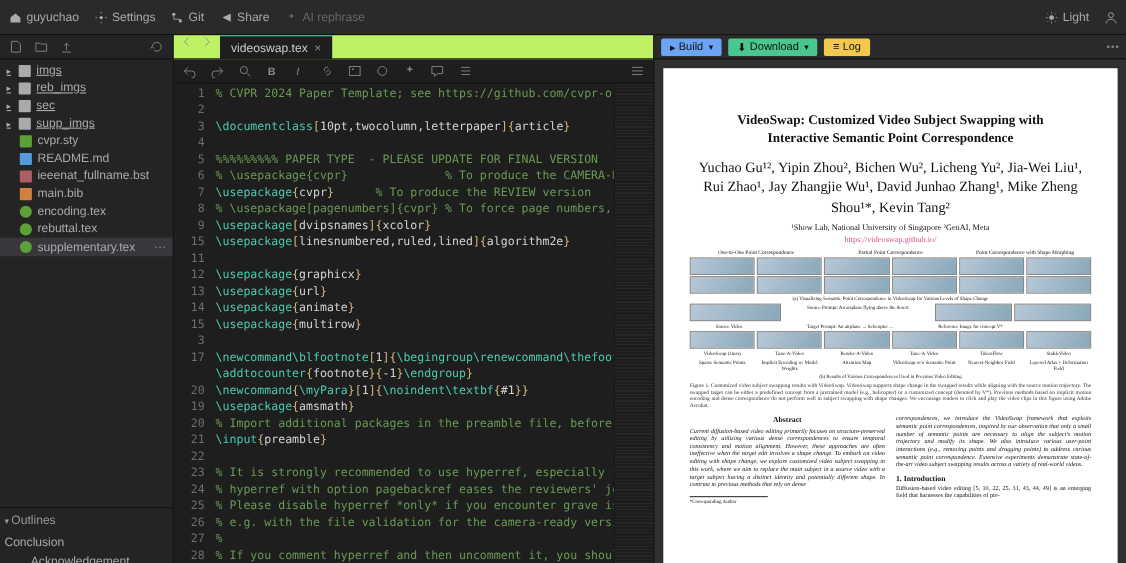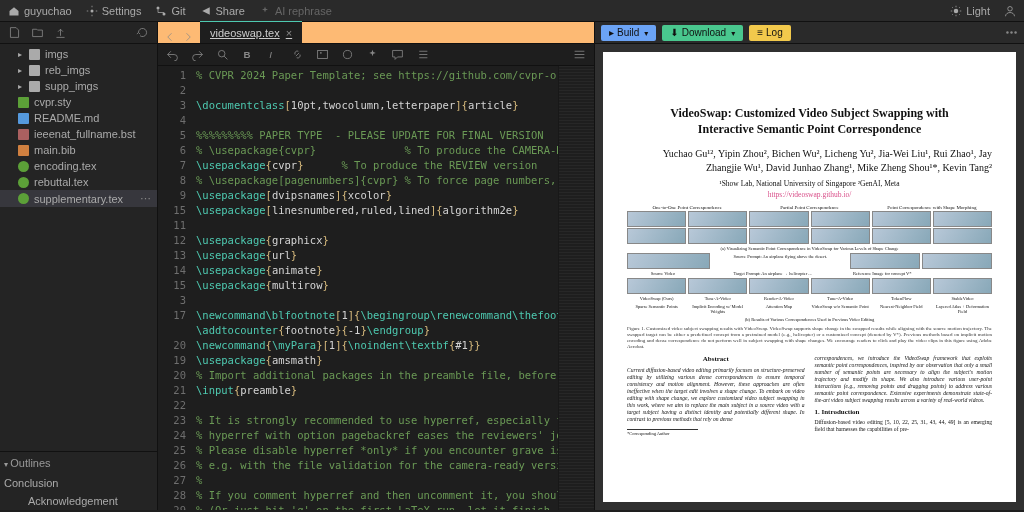--- a/index.html
+++ b/index.html
@@ -1,45 +1,45 @@
 <!DOCTYPE html>
 <html><head>
 <meta charset="utf-8">
 <style>
 * { margin:0; padding:0; box-sizing:border-box; }
 body { font-family:-apple-system,BlinkMacSystemFont,sans-serif; background:#1e1e1e; color:#ccc; font-size:11px; overflow:hidden; width:1024px; height:512px; }
-.topbar { height:22px; background:#2a2a2a; display:flex; align-items:center; padding:0 8px; gap:14px; border-bottom:1px solid #111; }
+.topbar { height:32px; background:#2a2a2a; display:flex; align-items:center; padding:0 8px; gap:14px; border-bottom:1px solid #111; }
 .topbar .tb-item { color:#aaa; display:flex; align-items:center; gap:4px; cursor:pointer; font-size:11px; }
 .topbar .tb-item svg { width:12px; height:12px; }
 .topbar .spacer { flex:1; }
 .main { display:flex; height:488px; }
 .sidebar { width:158px; background:#242424; display:flex; flex-direction:column; border-right:1px solid #111; }
 .sb-icons { height:22px; display:flex; gap:10px; padding:4px 8px; border-bottom:1px solid #111; align-items:center; }
 .sb-icons svg { width:13px; height:13px; fill:#888; cursor:pointer; }
 .file-tree { flex:1; overflow:auto; padding:2px 0; }
 .ft-item { padding:2px 6px 2px 18px; color:#aaa; cursor:pointer; display:flex; align-items:center; gap:5px; font-size:11px; }
-.ft-item.folder { padding-left:18px; }
+.ft-item.folder { padding-left:6px;text-decoration:underline; }
 .ft-item.folder::before { content:"▸"; margin-right:2px; font-size:8px; }
 .ft-item.selected { background:#37373d; }
 .ft-item .dots { margin-left:auto; color:#888; }
 .ft-icon { width:11px; height:11px; display:inline-block; background:#c08050; border-radius:1px; }
 .ft-icon.dir { background:#aaa; }
 .ft-icon.md { background:#5599dd; }
 .ft-icon.sty { background:#5ca038; }
 .ft-icon.bst { background:#aa6060; }
 .ft-icon.bib { background:#d08040; }
 .ft-icon.tex { background:#5ca038; border-radius:50%; }
 .outline { border-top:1px solid #111; }
 .outline-hdr { padding:5px 4px; color:#999; font-size:11px; cursor:pointer; }
 .outline-hdr::before { content:"▾ "; font-size:8px; }
 .oi { padding:3px 4px; color:#aaa; font-size:11px; cursor:pointer; }
 .oi.sub { padding-left:28px; }
 
 .editor { flex:1; background:#1e1e1e; display:flex; flex-direction:column; min-width:0; }
-.tabs { height:22px; background:#fdba74; display:flex; align-items:flex-end; border-bottom:1px solid #111;text-decoration:underline; }
+.tabs { height:22px; background:#bef264; display:flex; align-items:flex-start; border-bottom:1px solid #111; }
 .tabs .nav-icons { display:flex; gap:6px; padding:0 6px; }
 .tabs .nav-icons svg { width:12px; height:12px; fill:#888; cursor:pointer; }
 .tab { padding:0 10px; height:22px; display:flex; align-items:center; gap:6px; background:#1e1e1e; border-top:1px solid #4ec9b0; color:#ccc; font-size:11px; cursor:pointer; }
 .tab .close { color:#888; cursor:pointer; }
 .ed-toolbar { height:22px; display:flex; align-items:center; gap:12px; padding:0 8px; border-bottom:1px solid #111; }
 .ed-toolbar svg { width:13px; height:13px; fill:#888; cursor:pointer; }
 .code-area { flex:1; display:flex; overflow:hidden; font-family:Consolas,Monaco,monospace; font-size:10.5px; line-height:15px; position:relative; }
 .gutter { width:34px; text-align:right; padding:2px 6px 2px 2px; color:#6e6e6e; background:#1e1e1e; user-select:none; }
 .gutter div { height:15px; }
 .code { flex:1; padding:2px 4px; white-space:pre; color:#d4d4d4; overflow:hidden; }
@@ -49,23 +49,23 @@
 .c-cmd { color:#4ec9b0; }
 .c-br { color:#d7ba7d; }
 
 .preview { width:430px; background:#303030; display:flex; flex-direction:column; border-left:1px solid #111; }
 .pv-toolbar { height:22px; display:flex; align-items:center; gap:6px; padding:0 6px; border-bottom:1px solid #111; background:#2a2a2a; }
 .btn { height:16px; padding:0 8px; border-radius:2px; font-size:10px; display:flex; align-items:center; gap:3px; cursor:pointer; color:#111; }
 .btn.build { background:#6ba3f5; }
 .btn.download { background:#49c78e; }
 .btn.log { background:#f2c94c; }
 .btn .car::after { content:"▾"; font-size:8px; margin-left:2px; }
-.pdf-page { flex:1; margin:8px; background:#fff; color:#111; overflow:hidden; padding:54px 24px 8px; font-family:"Times New Roman",serif; position:relative; }
+.pdf-page { flex:1; margin:8px; background:#fff; color:#111; overflow:hidden; padding:40px 24px 8px; font-family:"Times New Roman",serif; position:relative; }
 .pdf-title { text-align:center; font-weight:bold; font-size:12px; line-height:1.3; margin-bottom:10px; }
-.pdf-authors { text-align:right; font-size:10px; line-height:1.4; margin-bottom:4px; }
+.pdf-authors { text-align:center; font-size:13px; line-height:1.4; margin-bottom:4px; }
 .pdf-affil { text-align:center; font-size:7.5px; margin-bottom:2px; }
 .pdf-url { text-align:center; font-size:7.5px; color:#d9508a; margin-bottom:6px; }
 .figblock { margin:4px 0; }
 .figrow { display:flex; gap:2px; margin-bottom:1px; }
 .figrow .th { flex:1; height:16px; background:linear-gradient(120deg,#b8c8d8,#88a8b8); border:0.5px solid #888; }
 .figrow .lbl { flex:1; font-size:4.5px; text-align:center; padding:1px 0; }
 .figcap { font-size:5px; line-height:1.2; color:#333; margin:3px 0 5px; text-align:justify; }
 .cols { display:flex; gap:10px; font-size:5.6px; line-height:1.25; text-align:justify; }
 .cols > div { flex:1; }
 .abshdr { text-align:center; font-weight:bold; font-size:7px; margin-bottom:3px; }
@@ -146,20 +146,24 @@
         </svg>
     </div>
     <div class="file-tree" id="file-tree">
         <div class="ft-item folder">
           <span class="ft-icon dir"></span>
           <span>imgs</span>
         </div>
         <div class="ft-item folder">
           <span class="ft-icon dir"></span>
           <span>reb_imgs</span>
+        </div>
+        <div class="ft-item folder">
+          <span class="ft-icon dir"></span>
+          <span>sec</span>
         </div>
         <div class="ft-item folder">
           <span class="ft-icon dir"></span>
           <span>supp_imgs</span>
         </div>
         <div class="ft-item">
           <span class="ft-icon sty"></span>
           <span>cvpr.sty</span>
         </div>
         <div class="ft-item">

